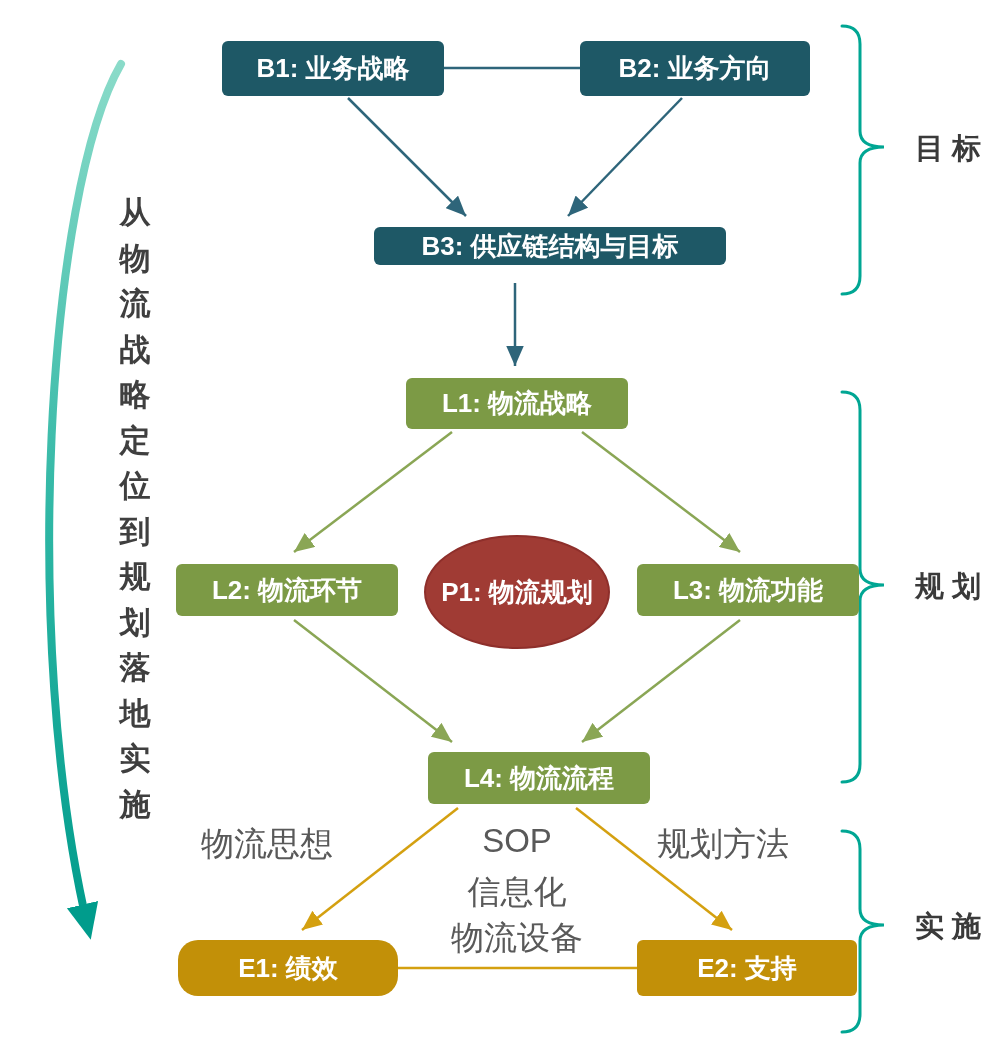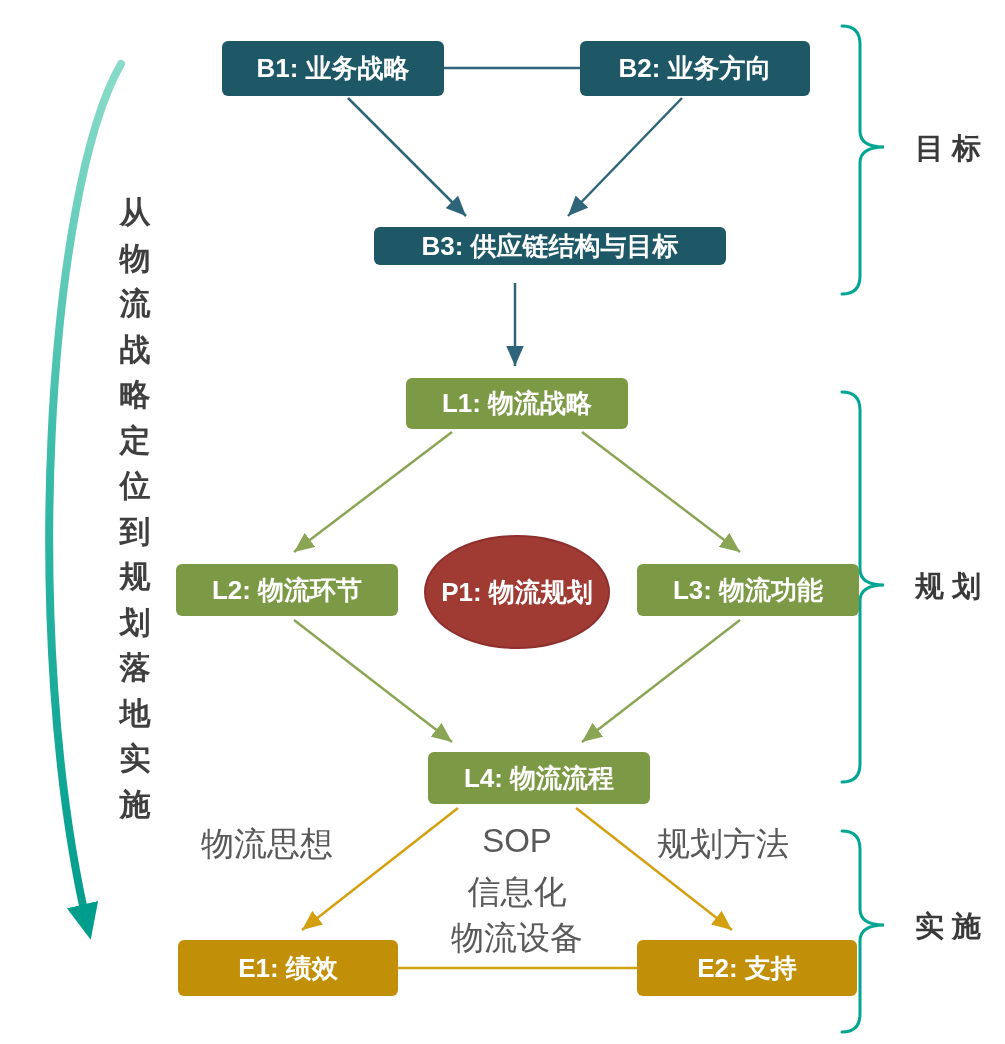--- a/index.html
+++ b/index.html
@@ -115,21 +115,21 @@
   <div class="node n-b" style="left:580px; top:41px; width:230px; height:55px;">B2: 业务方向</div>
   <div class="node n-b" style="left:338px; top:227px; width:352px; height:38px;margin-left:36px;">B3: 供应链结构与目标</div>
 
   <div class="node n-l" style="left:406px; top:378px; width:222px; height:51px;">L1: 物流战略</div>
   <div class="node n-l" style="left:176px; top:564px; width:222px; height:52px;">L2: 物流环节</div>
   <div class="node n-l" style="left:637px; top:564px; width:222px; height:52px;">L3: 物流功能</div>
   <div class="node n-l" style="left:428px; top:752px; width:222px; height:52px;">L4: 物流流程</div>
 
   <div class="node n-p" style="left:424px; top:535px; width:186px; height:114px;">P1: 物流规划</div>
 
-  <div class="node n-e" style="left:178px; top:940px; width:220px; height:56px;">E1: 绩效</div>
+  <div class="node n-e" style="left:178px; top:940px; width:220px; height:56px;border-radius:20px;">E1: 绩效</div>
   <div class="node n-e" style="left:637px; top:940px; width:220px; height:56px;">E2: 支持</div>
 
   <div class="annotation" style="left:177px; top:822px;">物流思想</div>
   <div class="annotation" style="left:427px; top:822px;">SOP</div>
   <div class="annotation" style="left:427px; top:916px;">物流设备</div>
   <div class="annotation" style="left:427px; top:870px;">信息化</div>
   <div class="annotation" style="left:633px; top:822px;">规划方法</div>
 
   <div class="stage-label" style="top:129px;">目 标</div>
   <div class="stage-label" style="top:567px;">规 划</div>

